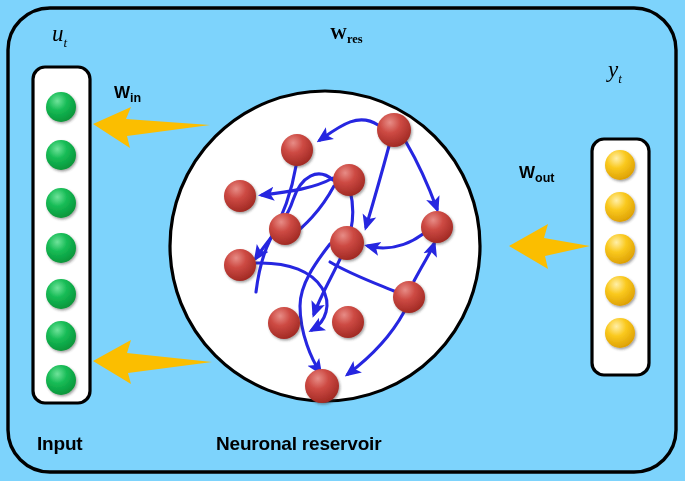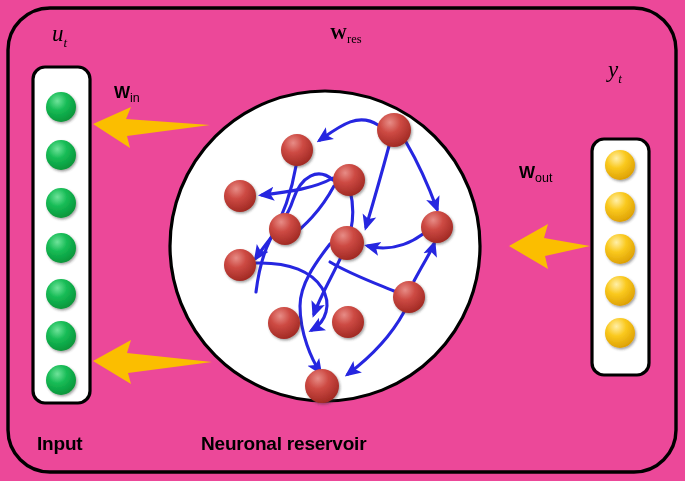--- a/index.html
+++ b/index.html
@@ -7,21 +7,21 @@
     padding: 0;
     background: #ffffff;
   }
   body {
     font-family: "Liberation Sans", sans-serif;
   }
   #canvas {
     position: relative;
     width: 685px;
     height: 481px;
-    background: #ec4899;
+    background: #7dd3fc;
     overflow: hidden;
   }
   #diagram-svg {
     position: absolute;
     left: 0;
     top: 0;
     width: 685px;
     height: 481px;
   }
   .lbl {
@@ -37,30 +37,30 @@
     font-family: "Liberation Sans", sans-serif;
     letter-spacing: -0.2px;
   }
   .lbl-w {
     font-weight: bold;
     font-size: 17px;
     font-family: "Liberation Sans", sans-serif;
   }
   .lbl-w sub {
     font-size: 12.5px;
-    font-weight: normal;
+    font-weight: bold;
   }
   .lbl-wres {
     font-weight: bold;
     font-size: 17px;
     font-family: "Liberation Serif", serif;
   }
   .lbl-wres sub {
     font-size: 12.5px;
-    font-weight: normal;
+    font-weight: bold;
   }
   .lbl-var {
     font-style: italic;
     font-size: 23px;
     font-family: "Liberation Serif", serif;
   }
   .lbl-var sub {
     font-size: 13px;
     font-style: italic;
   }
@@ -175,16 +175,16 @@
   <div class="lbl lbl-wres" style="left:330px; top:25px;">
     <span>W</span><sub>res</sub>
   </div>
 
   <div class="lbl lbl-w" style="left:519px; top:164px;text-align:center;">
     <span>W</span><sub>out</sub>
   </div>
 
   <div class="lbl lbl-bottom" style="left:37px; top:434px;">Input</div>
 
-  <div class="lbl lbl-bottom" style="left:201px; top:434px;">Neuronal reservoir</div>
+  <div class="lbl lbl-bottom" style="left:216px; top:434px;">Neuronal reservoir</div>
 
 
 </div>
 
 </body></html>

